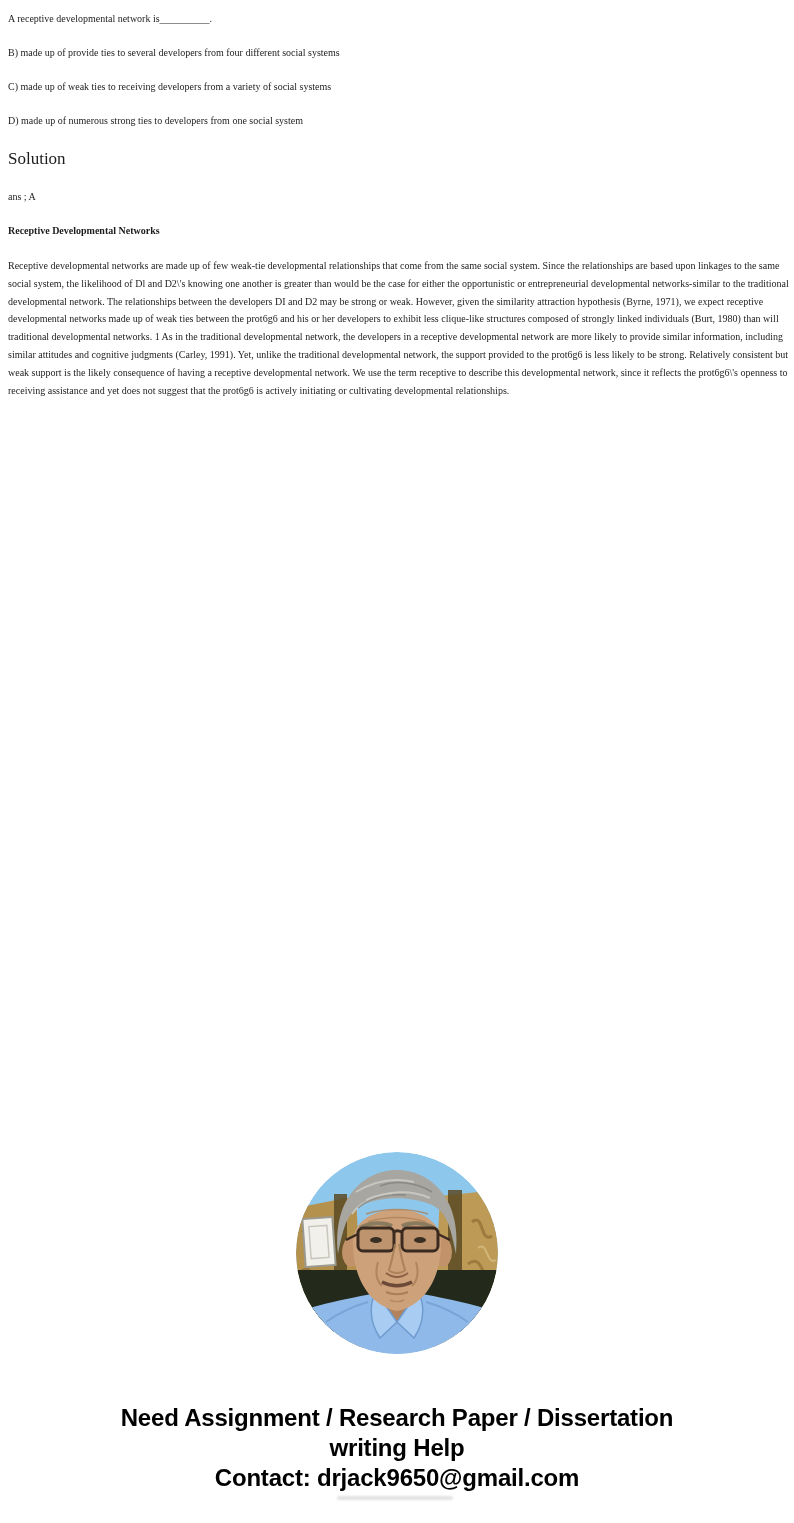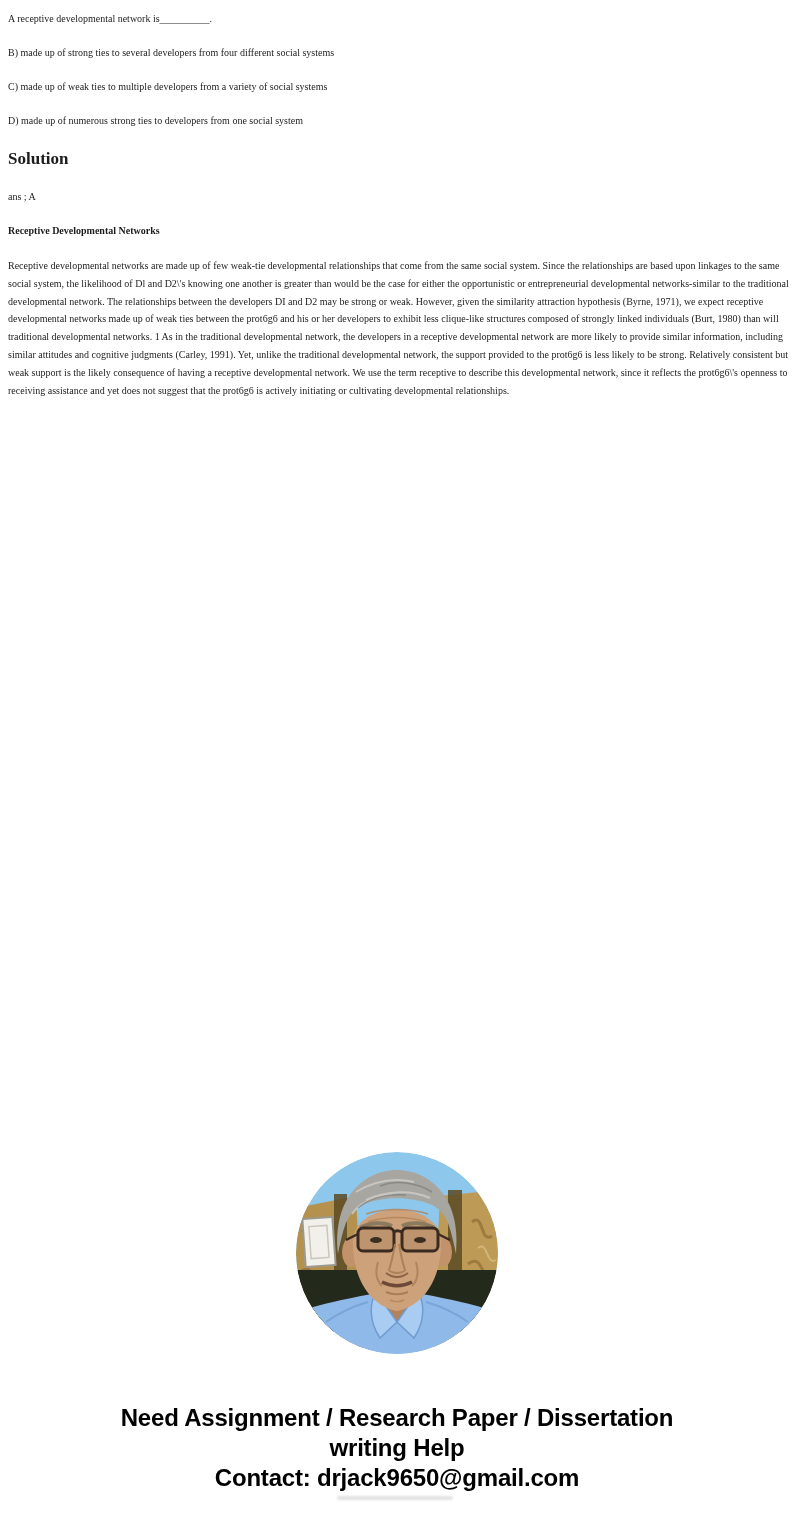--- a/index.html
+++ b/index.html
@@ -17,21 +17,21 @@
   }
   .doc-text p {
     font-size: 10px;
     line-height: 18px;
     margin: 0 0 16px 0;
   }
   .doc-text p.option-d { margin-bottom: 19px; }
   .solution-heading {
     font-size: 17px;
     line-height: 20px;
-    font-weight: bold;
+    font-weight: normal;
     margin: 0 0 19px 0;
     font-family: "Liberation Serif", "DejaVu Serif", serif;
   }
   .doc-text p.answer-line { margin-bottom: 16px; }
   .doc-text p.subheading { margin-bottom: 17px; font-weight: bold; }
   .doc-text p.explanation {
     line-height: 17.8px;
     margin-bottom: 0;
   }
   .portrait-wrap {
@@ -67,22 +67,22 @@
     border-radius: 2px;
     filter: blur(1px);
     opacity: 0.55;
   }
 </style>
 </head>
 <body>
 
 <div class="doc-text">
   <p>A receptive developmental network is__________.</p>
-  <p class="option-b">B) made up of strong ties to several developers from four different social systems</p>
-  <p class="option-c">C) made up of weak ties to multiple developers from a variety of social systems</p>
+  <p class="option-b">B) made up of provide ties to several developers from four different social systems</p>
+  <p class="option-c">C) made up of weak ties to receiving developers from a variety of social systems</p>
   <p class="option-d">D) made up of numerous strong ties to developers from one social system</p>
 
   <h2 class="solution-heading">Solution</h2>
   <p class="answer-line">ans ; A</p>
   <p class="subheading">Receptive Developmental Networks</p>
   <p class="explanation">Receptive developmental networks are made up of few weak-tie developmental relationships that come from the same social system. Since the relationships are based upon linkages to the same social system, the likelihood of Dl and D2\'s knowing one another is greater than would be the case for either the opportunistic or entrepreneurial developmental networks-similar to the traditional developmental network. The relationships between the developers DI and D2 may be strong or weak. However, given the similarity attraction hypothesis (Byrne, 1971), we expect receptive developmental networks made up of weak ties between the prot6g6 and his or her developers to exhibit less clique-like structures composed of strongly linked individuals (Burt, 1980) than will traditional developmental networks. 1 As in the traditional developmental network, the developers in a receptive developmental network are more likely to provide similar information, including similar attitudes and cognitive judgments (Carley, 1991). Yet, unlike the traditional developmental network, the support provided to the prot6g6 is less likely to be strong. Relatively consistent but weak support is the likely consequence of having a receptive developmental network. We use the term receptive to describe this developmental network, since it reflects the prot6g6\'s openness to receiving assistance and yet does not suggest that the prot6g6 is actively initiating or cultivating developmental relationships.</p>
 </div>
 
 <div class="portrait-wrap" title="Circular portrait of an elderly man with gray hair and glasses wearing a light blue collared shirt">
   <svg width="202" height="202" viewBox="0 0 202 202" xmlns="http://www.w3.org/2000/svg">

